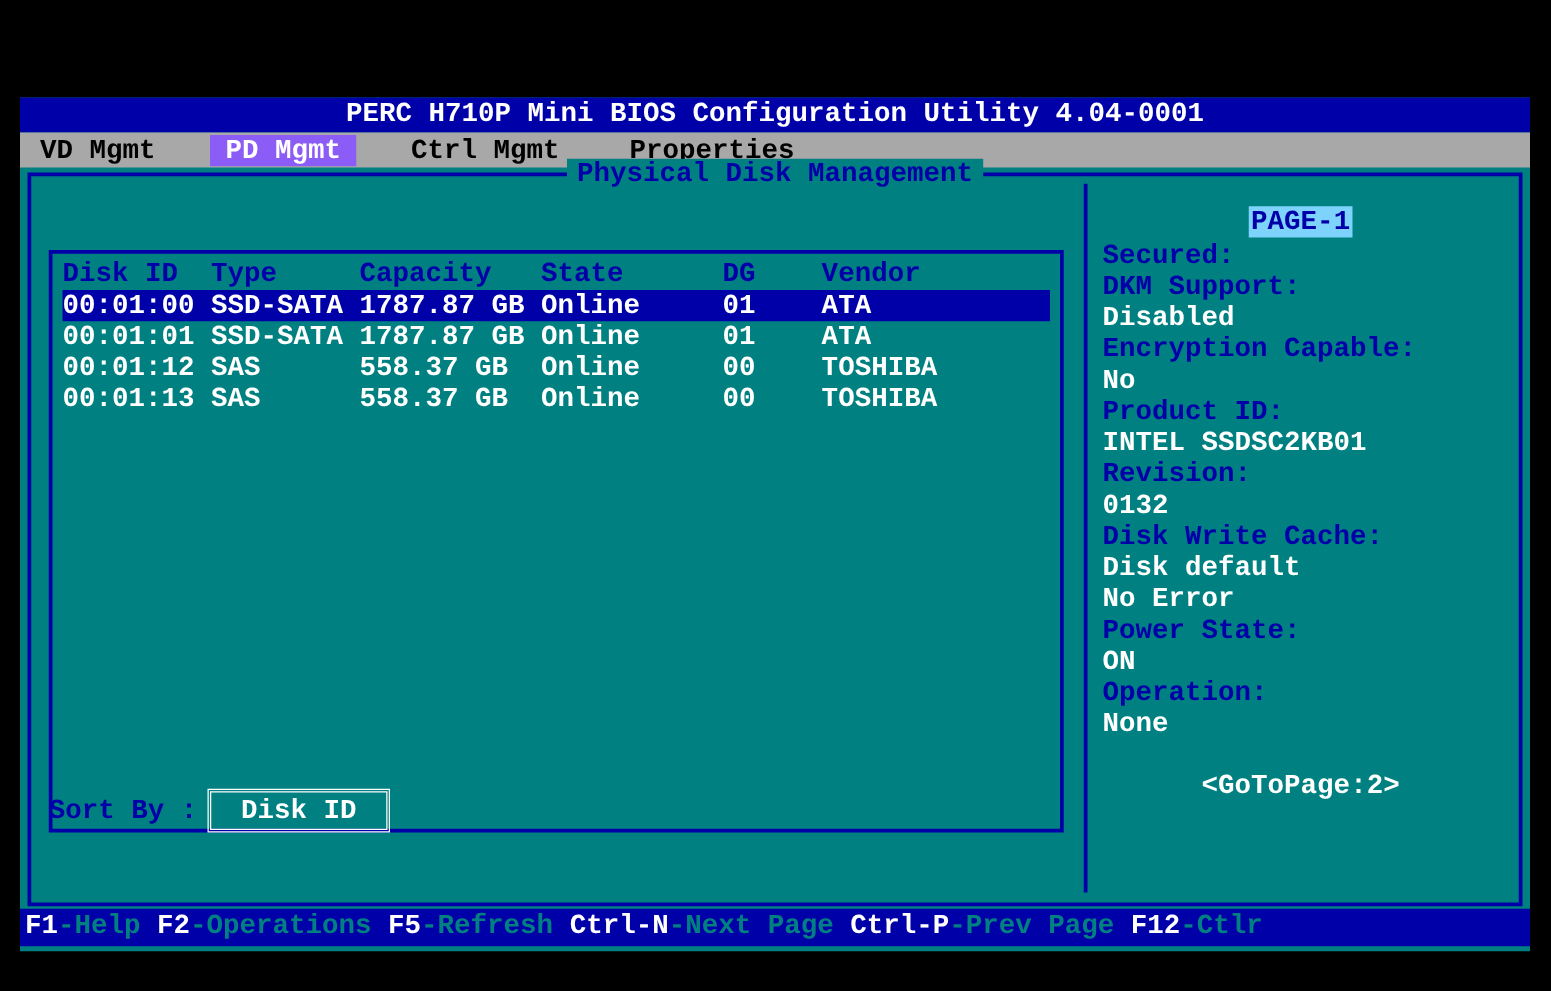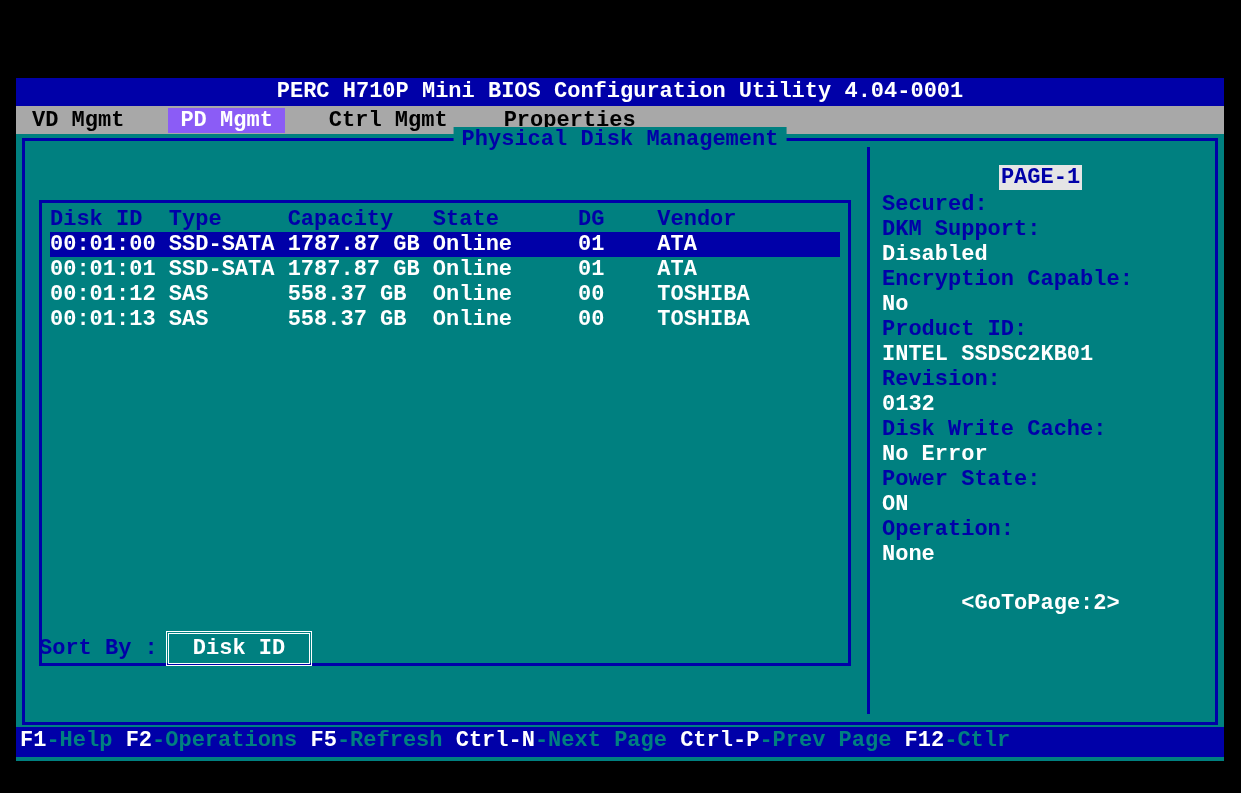--- a/index.html
+++ b/index.html
@@ -84,21 +84,21 @@
     bottom: 8px;
     border-left: 3px solid #0000A8;
     padding: 18px 8px 4px 12px;
     color: #0000A8;
   }
   .page-badge {
     text-align: center;
     margin-bottom: 2px;
   }
   .page-badge span {
-    background: #e5e5e5;
+    background: #7dd3fc;
     color: #0000A8;
     padding: 0 2px;
   }
   .detail-label { color: #0000A8; }
   .detail-value { color: #ffffff; }
   .goto {
     color: #ffffff;
     text-align: center;
     margin-top: 24px;
   }
@@ -183,20 +183,21 @@
             <div class="detail-label">Secured:</div>
             <div class="detail-label">DKM Support:</div>
             <div class="detail-value">Disabled</div>
             <div class="detail-label">Encryption Capable:</div>
             <div class="detail-value">No</div>
             <div class="detail-label">Product ID:</div>
             <div class="detail-value">INTEL SSDSC2KB01</div>
             <div class="detail-label">Revision:</div>
             <div class="detail-value">0132</div>
             <div class="detail-label">Disk Write Cache:</div>
+            <div class="detail-value">Disk default</div>
             <div class="detail-value">No Error</div>
             <div class="detail-label">Power State:</div>
             <div class="detail-value">ON</div>
             <div class="detail-label">Operation:</div>
             <div class="detail-value">None</div>
           </div>
         <div class="goto">&lt;GoToPage:2&gt;</div>
       </div>
 
       <div class="sort-row">

